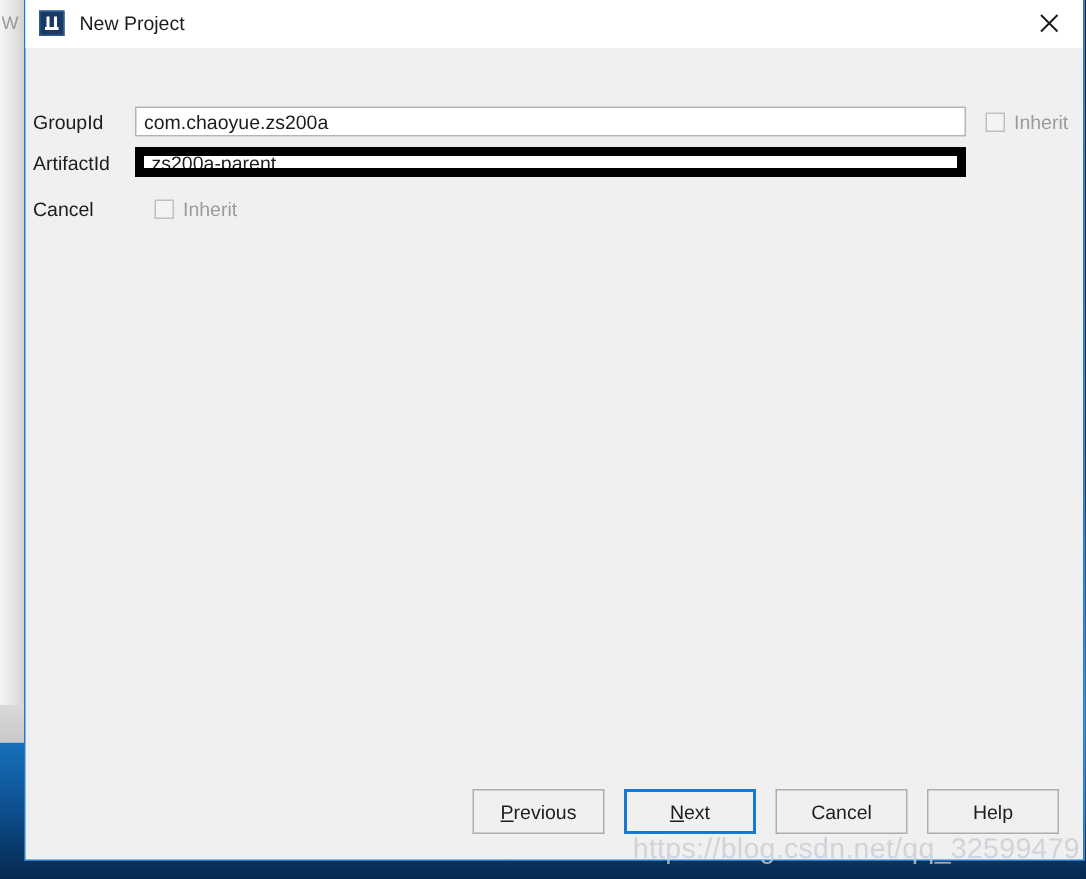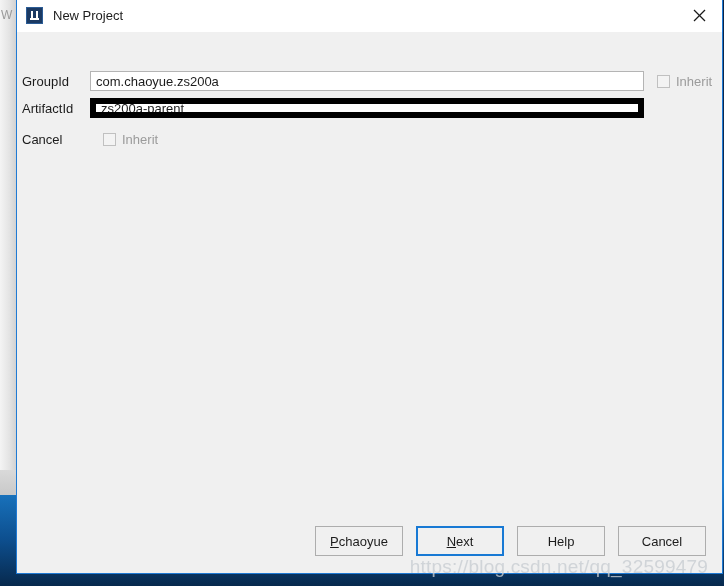--- a/index.html
+++ b/index.html
@@ -208,21 +208,21 @@
     justify-content: center;
   }
   .dlg-btn.default {
     border: 2px solid #1879d4;
   }
   .dlg-btn .mn { text-decoration: underline; }
 
   
   #watermark {
     position: absolute;
-    right: 16px;
+    right: 4px;
     bottom: 8px;
     font-size: 19px;
     color: rgba(200, 205, 210, 0.80);
     white-space: nowrap;
     pointer-events: none;
     letter-spacing: 0.2px;
   }
 </style>
 </head>
 <body>
@@ -275,31 +275,31 @@
           <span class="inherit-box"></span>
           <span class="inherit-label">Inherit</span>
         </div>
       </div>
 
     </div>
 
     <div id="footer">
       <button class="dlg-btn">
         <span class="mn">P</span>
-          <span>chaoyue</span>
+          <span>revious</span>
       </button>
       <button class="dlg-btn default">
         <span class="mn">N</span>
           <span>ext</span>
       </button>
       <button class="dlg-btn">
+        <span>Cancel</span>
+      </button>
+      <button class="dlg-btn">
         <span>Help</span>
       </button>
-      <button class="dlg-btn">
-        <span>Cancel</span>
-      </button>
     </div>
 
   </div>
 
   <div id="watermark">https://blog.csdn.net/qq_32599479</div>
 
 </div>
 
 </body></html>

